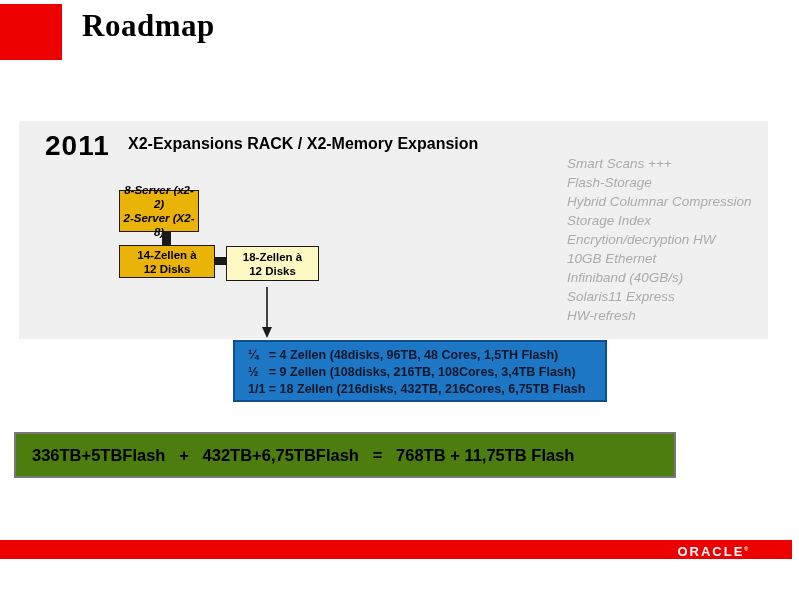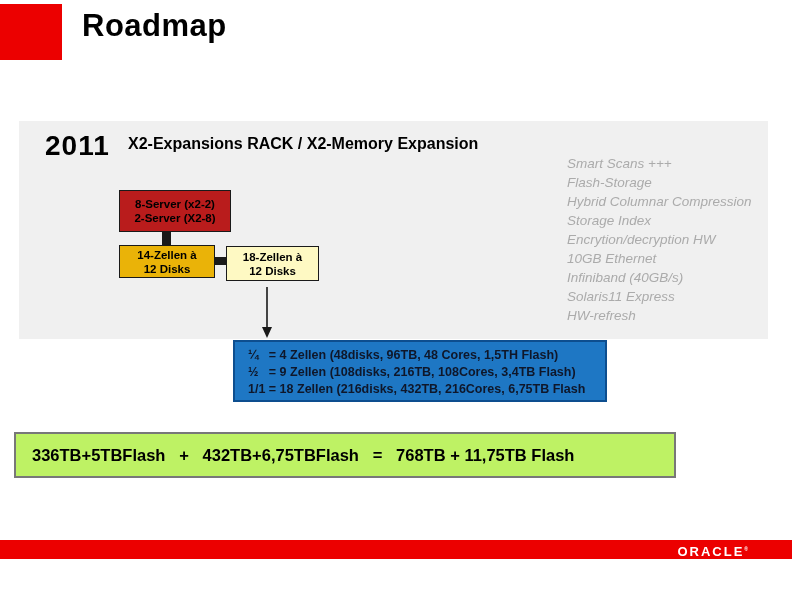--- a/index.html
+++ b/index.html
@@ -1,49 +1,49 @@
 <!DOCTYPE html>
 <html><head>
 <meta charset="utf-8">
 <style>
   html,body{margin:0;padding:0;background:#fff;}
   .slide{
     position:relative;width:799px;height:600px;background:#ffffff;overflow:hidden;
     font-family:"Liberation Sans",sans-serif;color:#000;
   }
   .logo-square{position:absolute;left:0;top:4px;width:62px;height:56px;background:#EC0000;}
-  .title{position:absolute;left:82px;top:8px;margin:0;font-size:31px;font-weight:bold;letter-spacing:0.5px;}
+  .title{position:absolute;left:82px;top:8px;margin:0;font-size:31px;font-weight:bold;letter-spacing:0.5px;font-family:Liberation Serif, serif;}
 
   .panel{position:absolute;left:19px;top:121px;width:749px;height:218px;background:#F0F0F0;}
   .year{position:absolute;left:26px;top:9px;font-size:28px;font-weight:bold;letter-spacing:1px;}
   .heading{position:absolute;left:109px;top:14px;font-size:16px;font-weight:bold;}
 
   .box{
     position:absolute;display:flex;flex-direction:column;justify-content:center;align-items:center;
     text-align:center;font-weight:bold;border:1px solid #1a1a1a;box-sizing:border-box;
     font-size:11.5px;line-height:14px;
   }
-  .server-box{left:100px;top:69px;width:112px;height:42px;background:#b91c1c;}
+  .server-box{left:100px;top:69px;width:80px;height:42px;background:#eab308;font-style:italic;}
   .cells14-box{left:100px;top:124px;width:96px;height:33px;background:#eab308;}
   .cells18-box{left:207px;top:125px;width:93px;height:35px;background:#fef9c3;}
   .conn-v{position:absolute;left:143px;top:111px;width:9px;height:13px;background:#1a1a1a;}
   .conn-h{position:absolute;left:196px;top:136px;width:11px;height:8px;background:#1a1a1a;}
   .down-arrow{position:absolute;left:241px;top:166px;}
 
   .center-text{position:absolute;left:366px;top:67px;width:160px;text-align:center;
     font-size:15px;font-weight:bold;line-height:19px;}
   .features{position:absolute;left:548px;top:33px;font-size:13.5px;font-style:italic;
     color:#ABABAB;line-height:19px;}
 
   .config-box{position:absolute;left:233px;top:340px;width:374px;height:62px;background:#1E77C4;
     border:2px solid #0D4E8F;box-sizing:border-box;padding:5px 0 0 13px;}
   .config-line{font-size:12.5px;font-weight:bold;color:#0f172a;line-height:17px;white-space:pre;}
 
   .formula-box{position:absolute;left:14px;top:432px;width:662px;height:46px;box-sizing:border-box;
-    background:#bef264;border:2px solid #787878;display:flex;align-items:center;padding-left:16px;}
+    background:#4d7c0f;border:2px solid #787878;display:flex;align-items:center;padding-left:16px;}
   .formula-text{font-size:16.5px;font-weight:bold;white-space:pre;}
 
   .footer-bar{position:absolute;left:0;top:540px;width:792px;height:19px;background:#EC0000;}
   .oracle-logo{position:absolute;right:44px;top:2px;color:#ffffff;font-weight:bold;
     font-size:13px;letter-spacing:2px;line-height:15px;}
   .logo-mark{font-size:5px;vertical-align:super;letter-spacing:0;}
 </style>
 </head>
 <body>
 

